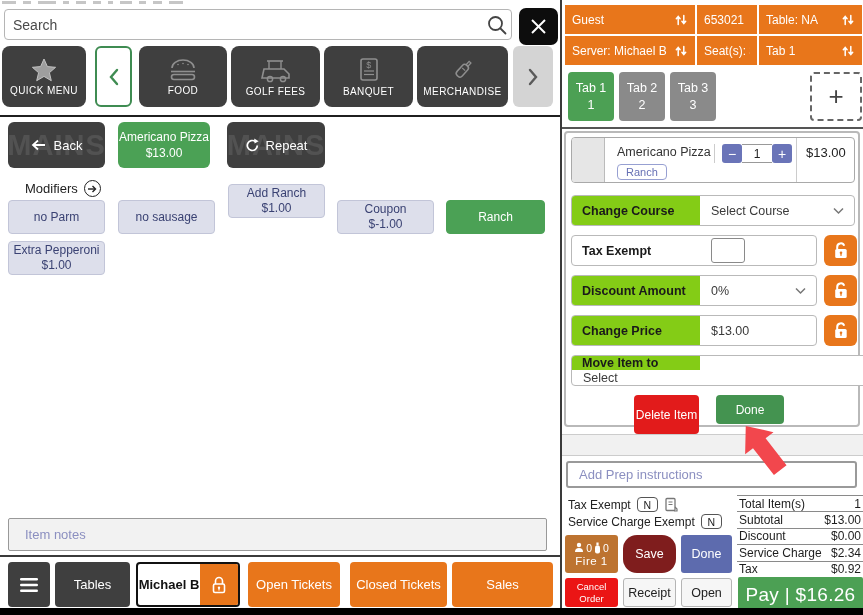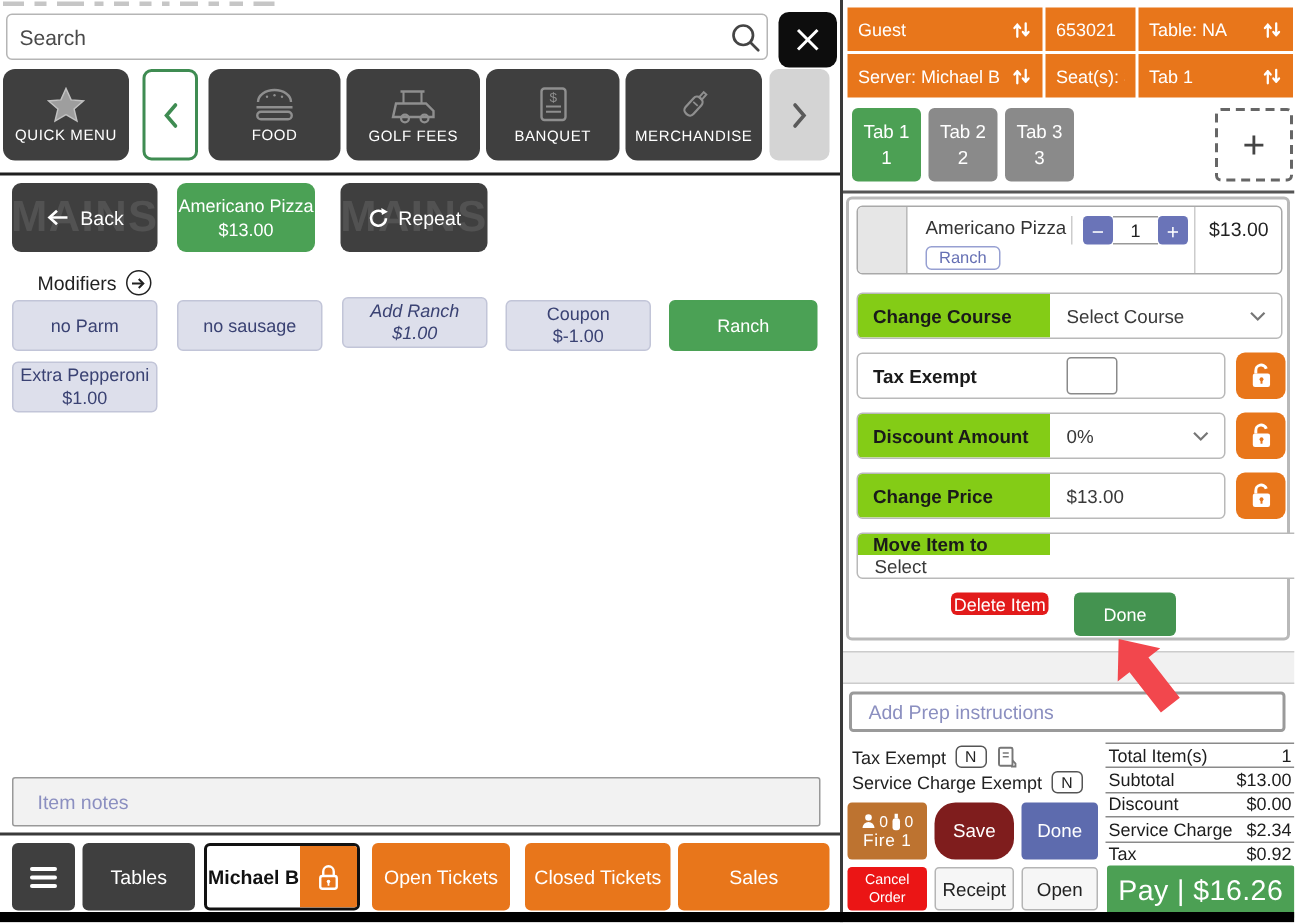--- a/index.html
+++ b/index.html
@@ -99,21 +99,21 @@
   .ranch-chip { position:absolute; left:45px; top:26px; border:1.5px solid #97a0d2; color:#6670b4; border-radius:4px; font-size:11px; padding:1px 8px; }
 
   .form-row { position:absolute; left:5px; height:31px; border:1px solid #b9b9b9; border-radius:4px; background:#fff; display:flex; align-items:stretch; overflow:hidden; }
   .form-label { width:128px; display:flex; align-items:center; padding-left:10px; font-size:12.5px; font-weight:700; color:#1a1a1a; }
   .form-label.shaded { background:#84cc16; }
   .form-value { flex:1; display:flex; align-items:center; padding-left:11px; font-size:12.5px; color:#3a3a3a; position:relative; }
   .dd-chev { position:absolute; right:10px; top:50%; transform:translateY(-50%); }
   .tax-checkbox { width:34px; height:25px; border:1.5px solid #8a8a8a; border-radius:3px; background:#fff; align-self:center; }
   .lock-btn { position:absolute; left:258px; width:33px; height:31px; background:#e8761b; border-radius:6px; display:flex; align-items:center; justify-content:center; }
 
-  .delete-btn { position:absolute; left:68px; top:262px; width:65px; height:15px; background:#e21b1b; border-radius:4px; color:#fff; font-size:12px; display:flex; align-items:center; justify-content:center; }
+  .delete-btn { position:absolute; left:68px; top:262px; width:65px; height:39px; background:#e21b1b; border-radius:4px; color:#fff; font-size:12px; display:flex; align-items:center; justify-content:center; }
   .done-btn { position:absolute; left:150px; top:262px; width:68px; height:29px; background:#44935036; background:#449350; border-radius:4px; color:#fff; font-size:12px; display:flex; align-items:center; justify-content:center; }
 
   .gray-strip-h { position:absolute; left:0; top:434px; width:303px; height:22px; background:#f1f1f1; border-top:1px solid #ccc; border-bottom:1px solid #ccc; }
   .red-arrow { position:absolute; left:175px; top:418px; z-index:20; }
 
   .prep-input {
     position:absolute; left:4px; top:461px; width:291px; height:27px;
     border:2px solid #9a9a9a; border-radius:3px; background:#fff;
     font:13px "Liberation Sans", sans-serif; padding:0 11px; color:#333; outline:none;
   }
@@ -259,21 +259,21 @@
     </span>
   </div>
   <div class="mod-btn" style="left:8px; top:200px;justify-content:center;">
     <span>no Parm</span>
 
   </div>
   <div class="mod-btn" style="left:118px; top:200px;">
     <span>no sausage</span>
 
   </div>
-  <div class="mod-btn" style="left:228px; top:198px;font-style:italic;">
+  <div class="mod-btn" style="left:228px; top:184px;">
     <span>Add Ranch</span>
     <span>$1.00</span>
   </div>
   <div class="mod-btn" style="left:337px; top:200px;">
     <span>Coupon</span>
     <span>$-1.00</span>
   </div>
   <div class="mod-btn selected" style="left:446px; top:200px; width:99px;">
     <span>Ranch</span>
 

